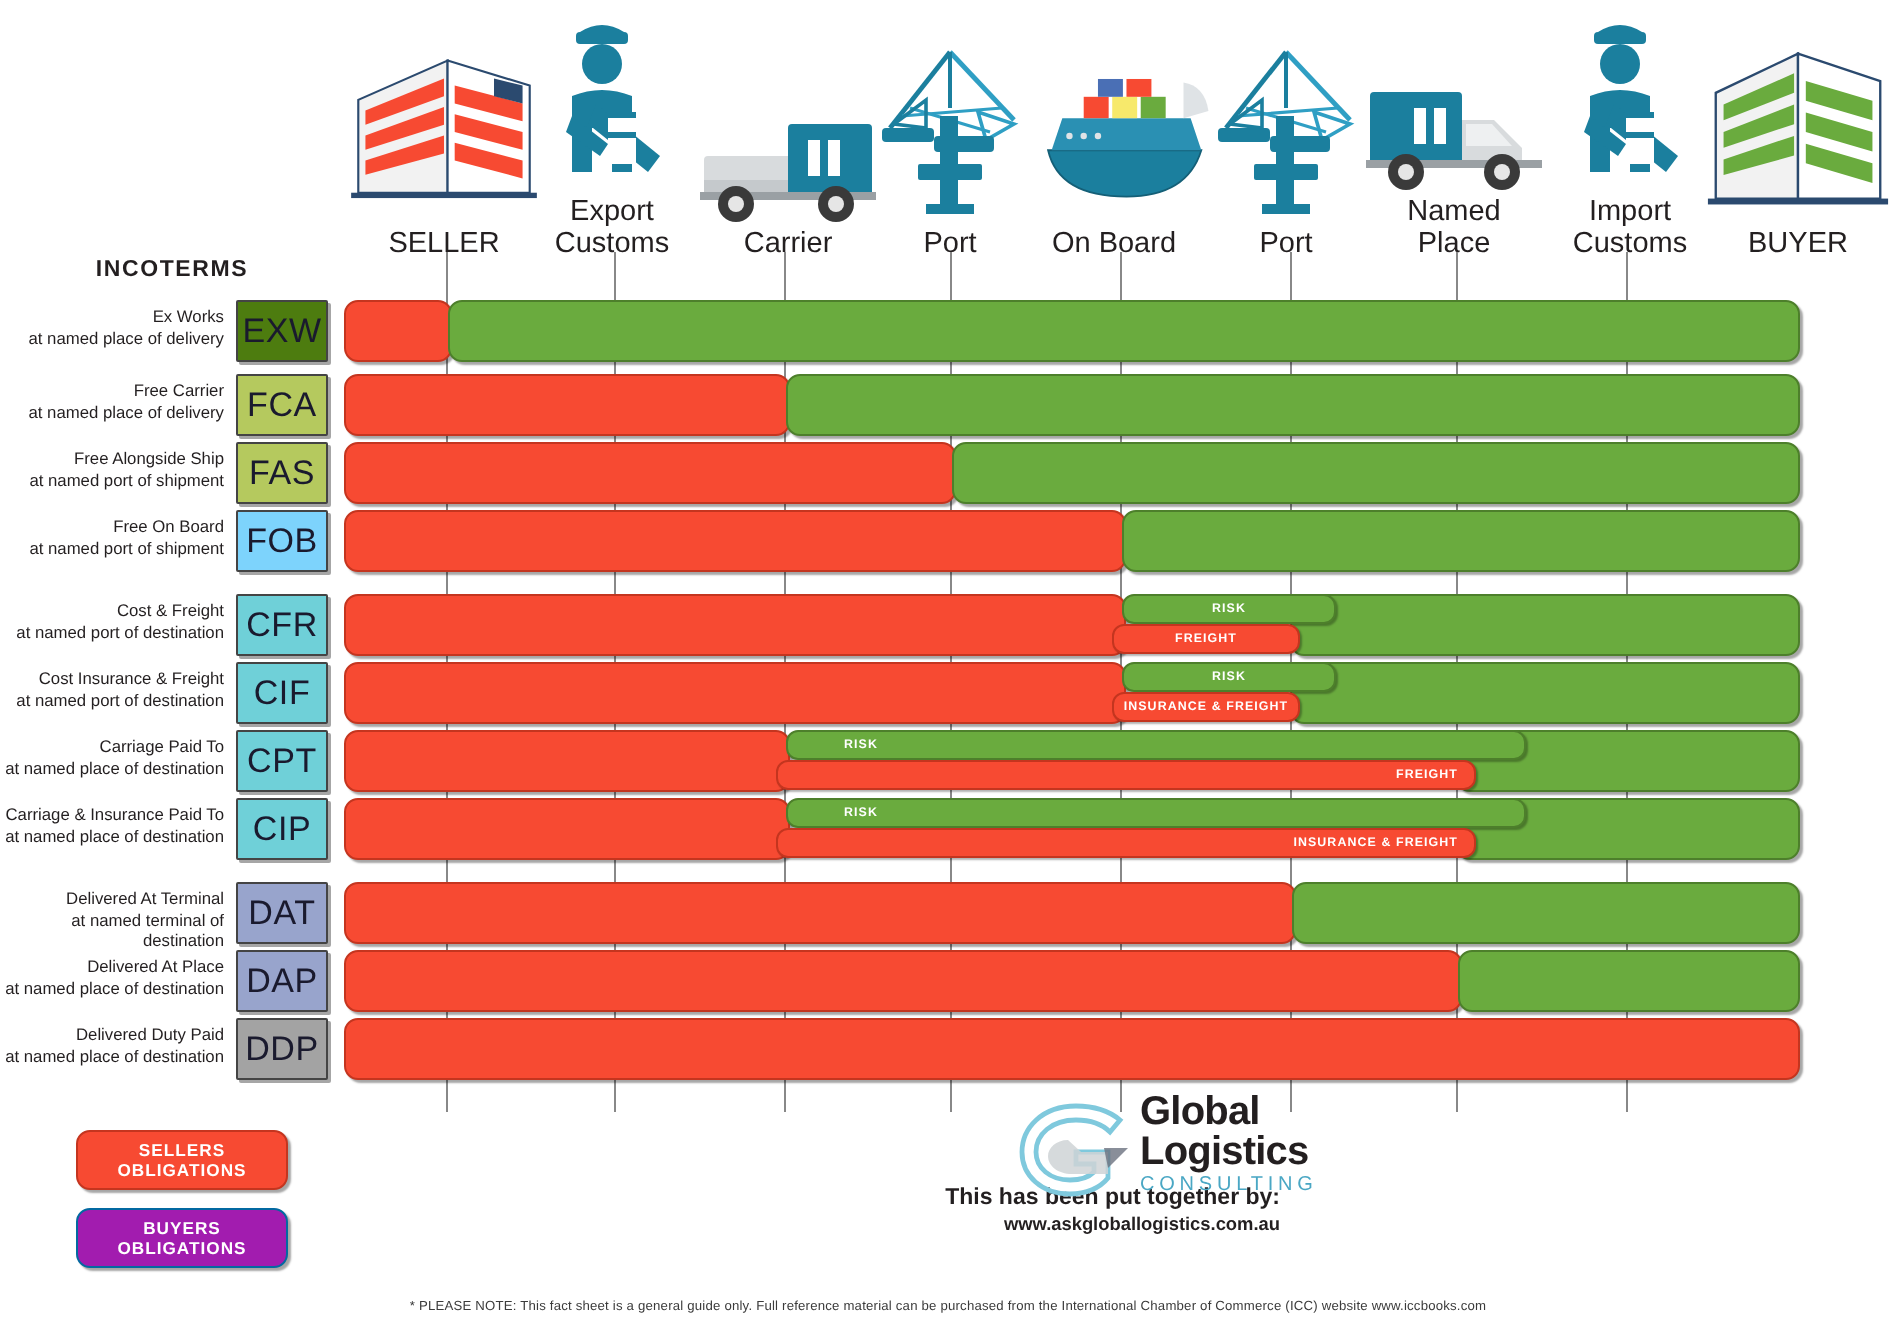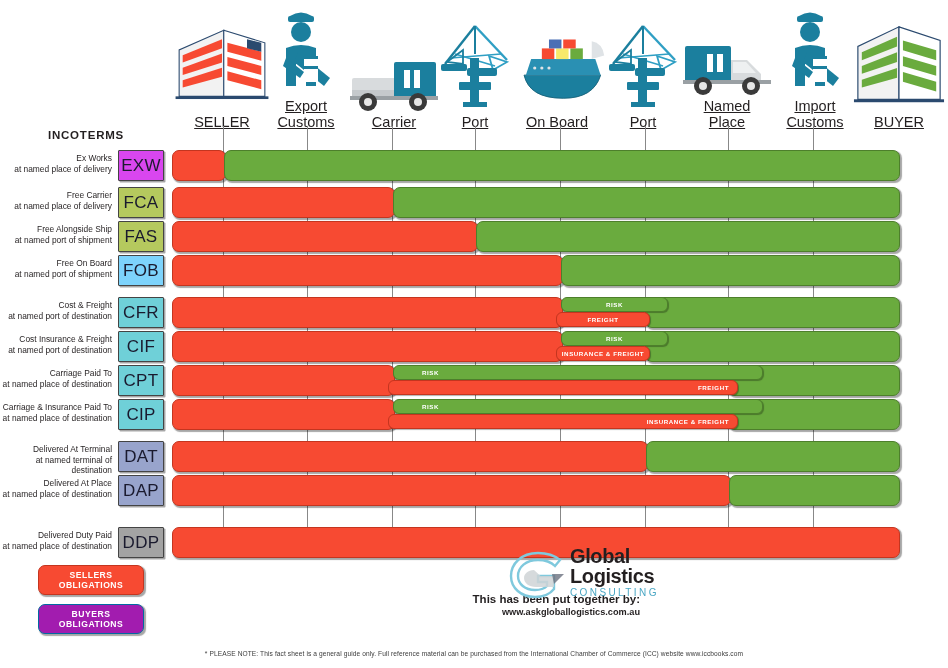--- a/index.html
+++ b/index.html
@@ -6,21 +6,21 @@
   html,body{margin:0;padding:0;}
   body{
     width:948px;height:668px;position:relative;overflow:hidden;
     background:#ffffff;
     font-family:"Liberation Sans","DejaVu Sans",sans-serif;
     color:#231f20;
   }
 
   
   #header{position:absolute;left:0;top:0;width:948px;height:130px;}
-  .col-head{position:absolute;bottom:0;text-align:center;text-decoration:underline;}
+  .col-head{position:absolute;bottom:0;text-align:center;}
   .col-icon{height:92px;display:flex;align-items:flex-end;justify-content:center;}
   .col-icon svg{display:block;}
   .col-label{font-size:14.5px;line-height:16px;color:#231f20;
              font-family:"Liberation Sans",sans-serif;white-space:pre-line;padding-top:2px;}
 
   
   #incoterms-title{
     position:absolute;left:0;top:129px;width:172px;text-align:center;
     font-size:11.5px;font-weight:bold;letter-spacing:.8px;color:#231f20;
   }
@@ -266,21 +266,21 @@
     <div class="gridline" style="left: 728px;"></div>
     <div class="gridline" style="left: 813px;"></div>
   </div>
 
 <div id="matrix">
     <div class="row" style="top: 0px; height: 30px;">
       <div class="row-name" style="top:3px">
         <span class="t1">Ex Works</span>
         <span class="t2">at named place of delivery</span>
       </div>
-      <div class="code-box" style="top:0;background:#d946ef">EXW</div>
+      <div class="code-box" style="top:0;background:#4d7c0f">EXW</div>
       <div class="bar red" style="left:172px;width:52px;top:0"></div>
       <div class="bar green" style="left:224px;width:674px;top:0"></div>
     </div>
     <div class="row" style="top: 37px; height: 30px;">
       <div class="row-name" style="top:3px">
         <span class="t1">Free Carrier</span>
         <span class="t2">at named place of delivery</span>
       </div>
       <div class="code-box" style="top:0;background:#b5c95e">FCA</div>
       <div class="bar red" style="left:172px;width:221px;top:0"></div>
@@ -359,21 +359,21 @@
     </div>
     <div class="row" style="top: 325px; height: 30px;">
       <div class="row-name" style="top:3px">
         <span class="t1">Delivered At Place</span>
         <span class="t2">at named place of destination</span>
       </div>
       <div class="code-box" style="top:0;background:#98a4cc">DAP</div>
       <div class="bar red" style="left:172px;width:557px;top:0"></div>
       <div class="bar green" style="left:729px;width:169px;top:0"></div>
     </div>
-    <div class="row" style="top: 377px; height: 48px;">
+    <div class="row" style="top: 359px; height: 48px;">
       <div class="row-name" style="top:3px">
         <span class="t1">Delivered Duty Paid</span>
         <span class="t2">at named place of destination</span>
       </div>
       <div class="code-box" style="top:0;background:#a3a3a3">DDP</div>
       <div class="bar red" style="left:172px;width:726px;top:0"></div>
     </div>
   </div>
 
 <div id="legend">

